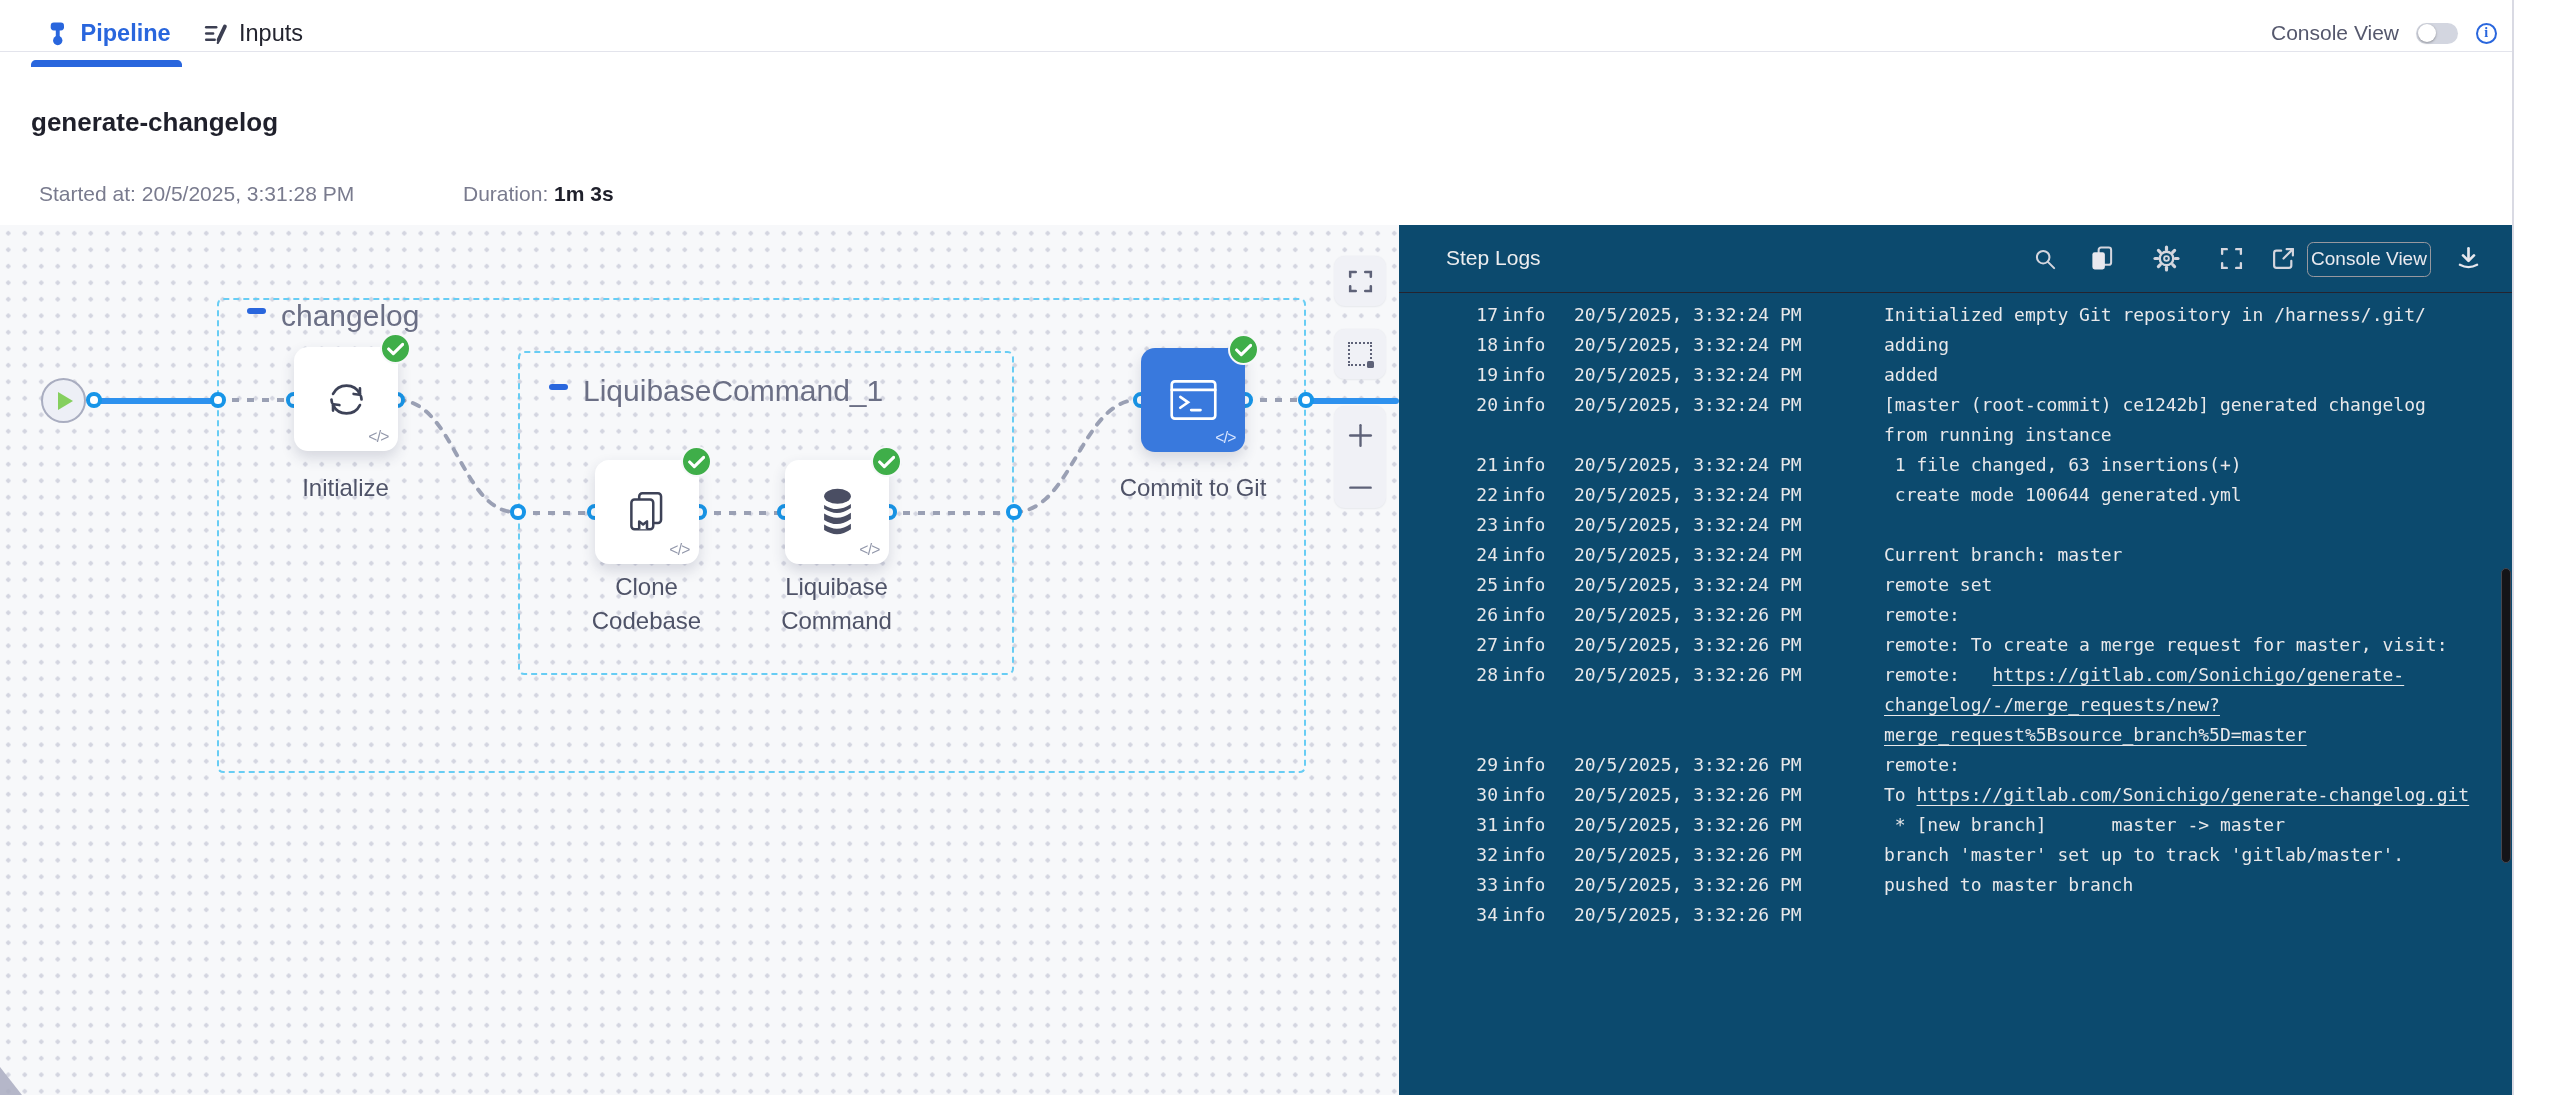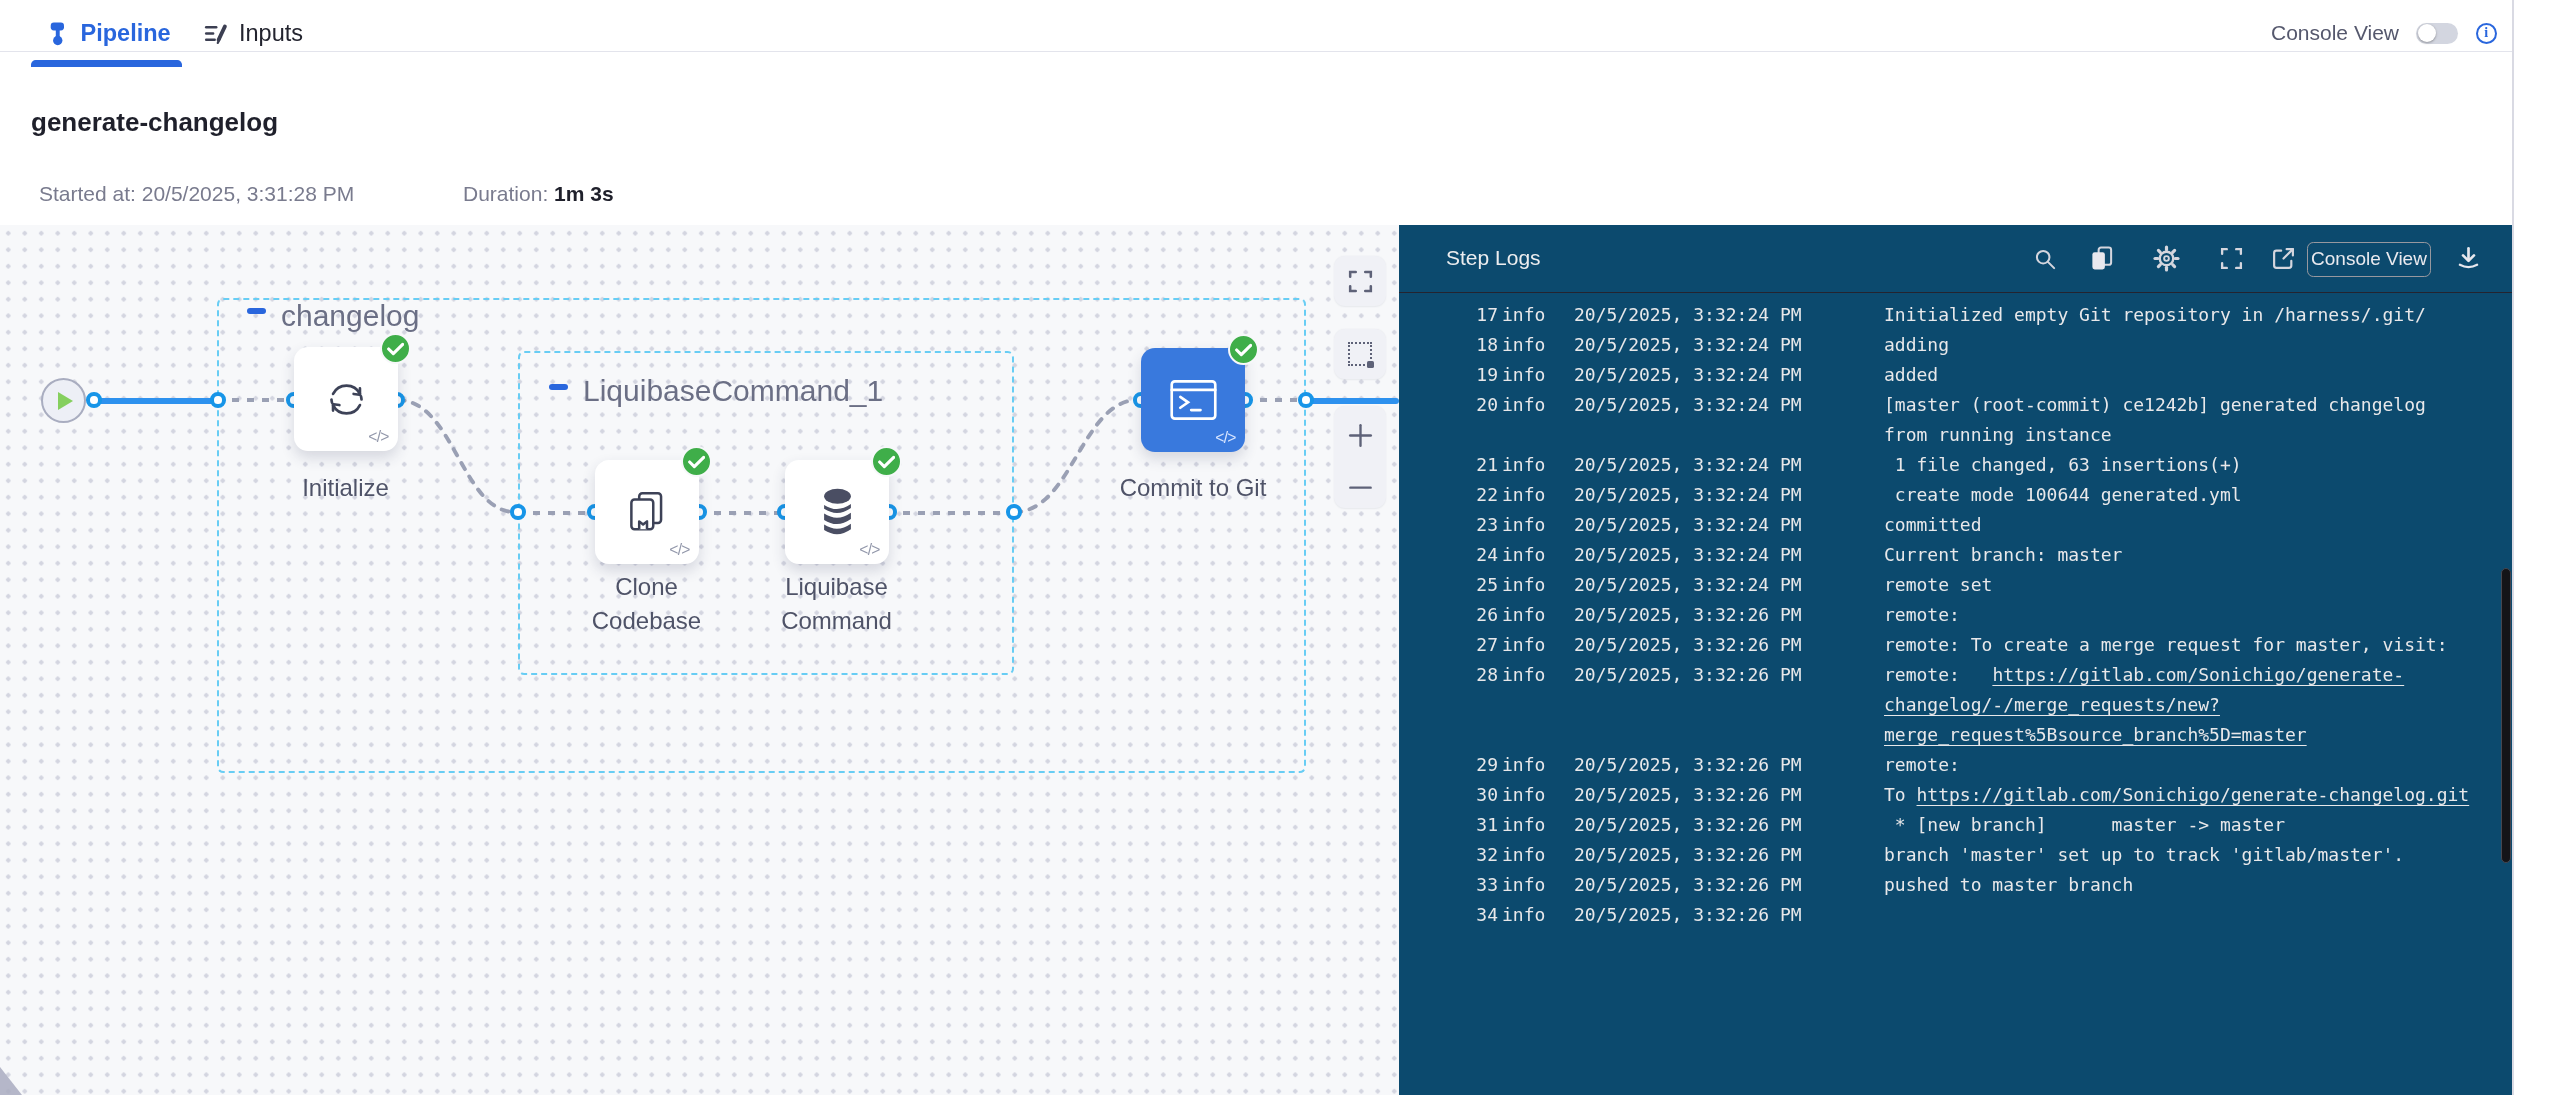--- a/index.html
+++ b/index.html
@@ -310,21 +310,21 @@
     </div>
 
     <div id="log-body">
         <div class="log-row"><span class="ln">17</span><span class="lv">info</span><span class="ts">20/5/2025, 3:32:24 PM</span><span class="msg"><span>Initialized empty Git repository in /harness/.git/</span></span></div>
         <div class="log-row"><span class="ln">18</span><span class="lv">info</span><span class="ts">20/5/2025, 3:32:24 PM</span><span class="msg"><span>adding</span></span></div>
         <div class="log-row"><span class="ln">19</span><span class="lv">info</span><span class="ts">20/5/2025, 3:32:24 PM</span><span class="msg"><span>added</span></span></div>
         <div class="log-row"><span class="ln">20</span><span class="lv">info</span><span class="ts">20/5/2025, 3:32:24 PM</span><span class="msg"><span>[master (root-commit) ce1242b] generated changelog</span></span></div>
         <div class="log-row"><span class="ln"></span><span class="lv"></span><span class="ts"></span><span class="msg"><span>from running instance</span></span></div>
         <div class="log-row"><span class="ln">21</span><span class="lv">info</span><span class="ts">20/5/2025, 3:32:24 PM</span><span class="msg"><span> 1 file changed, 63 insertions(+)</span></span></div>
         <div class="log-row"><span class="ln">22</span><span class="lv">info</span><span class="ts">20/5/2025, 3:32:24 PM</span><span class="msg"><span> create mode 100644 generated.yml</span></span></div>
-        <div class="log-row"><span class="ln">23</span><span class="lv">info</span><span class="ts">20/5/2025, 3:32:24 PM</span><span class="msg"><span>committed</span></span></div>
+        <div class="log-row"><span class="ln">23</span><span class="lv">info</span><span class="ts">20/5/2025, 3:32:24 PM</span></div>
         <div class="log-row"><span class="ln">24</span><span class="lv">info</span><span class="ts">20/5/2025, 3:32:24 PM</span><span class="msg"><span>Current branch: master</span></span></div>
         <div class="log-row"><span class="ln">25</span><span class="lv">info</span><span class="ts">20/5/2025, 3:32:24 PM</span><span class="msg"><span>remote set</span></span></div>
         <div class="log-row"><span class="ln">26</span><span class="lv">info</span><span class="ts">20/5/2025, 3:32:26 PM</span><span class="msg"><span>remote:</span></span></div>
         <div class="log-row"><span class="ln">27</span><span class="lv">info</span><span class="ts">20/5/2025, 3:32:26 PM</span><span class="msg"><span>remote: To create a merge request for master, visit:</span></span></div>
         <div class="log-row"><span class="ln">28</span><span class="lv">info</span><span class="ts">20/5/2025, 3:32:26 PM</span><span class="msg"><span>remote:   </span><span class="lnk">https://gitlab.com/Sonichigo/generate-</span></span></div>
         <div class="log-row"><span class="ln"></span><span class="lv"></span><span class="ts"></span><span class="msg"><span class="lnk">changelog/-/merge_requests/new?</span></span></div>
         <div class="log-row"><span class="ln"></span><span class="lv"></span><span class="ts"></span><span class="msg"><span class="lnk">merge_request%5Bsource_branch%5D=master</span></span></div>
         <div class="log-row"><span class="ln">29</span><span class="lv">info</span><span class="ts">20/5/2025, 3:32:26 PM</span><span class="msg"><span>remote:</span></span></div>
         <div class="log-row"><span class="ln">30</span><span class="lv">info</span><span class="ts">20/5/2025, 3:32:26 PM</span><span class="msg"><span>To </span><span class="lnk">https://gitlab.com/Sonichigo/generate-changelog.git</span></span></div>
         <div class="log-row"><span class="ln">31</span><span class="lv">info</span><span class="ts">20/5/2025, 3:32:26 PM</span><span class="msg"><span> * [new branch]      master -&gt; master</span></span></div>

